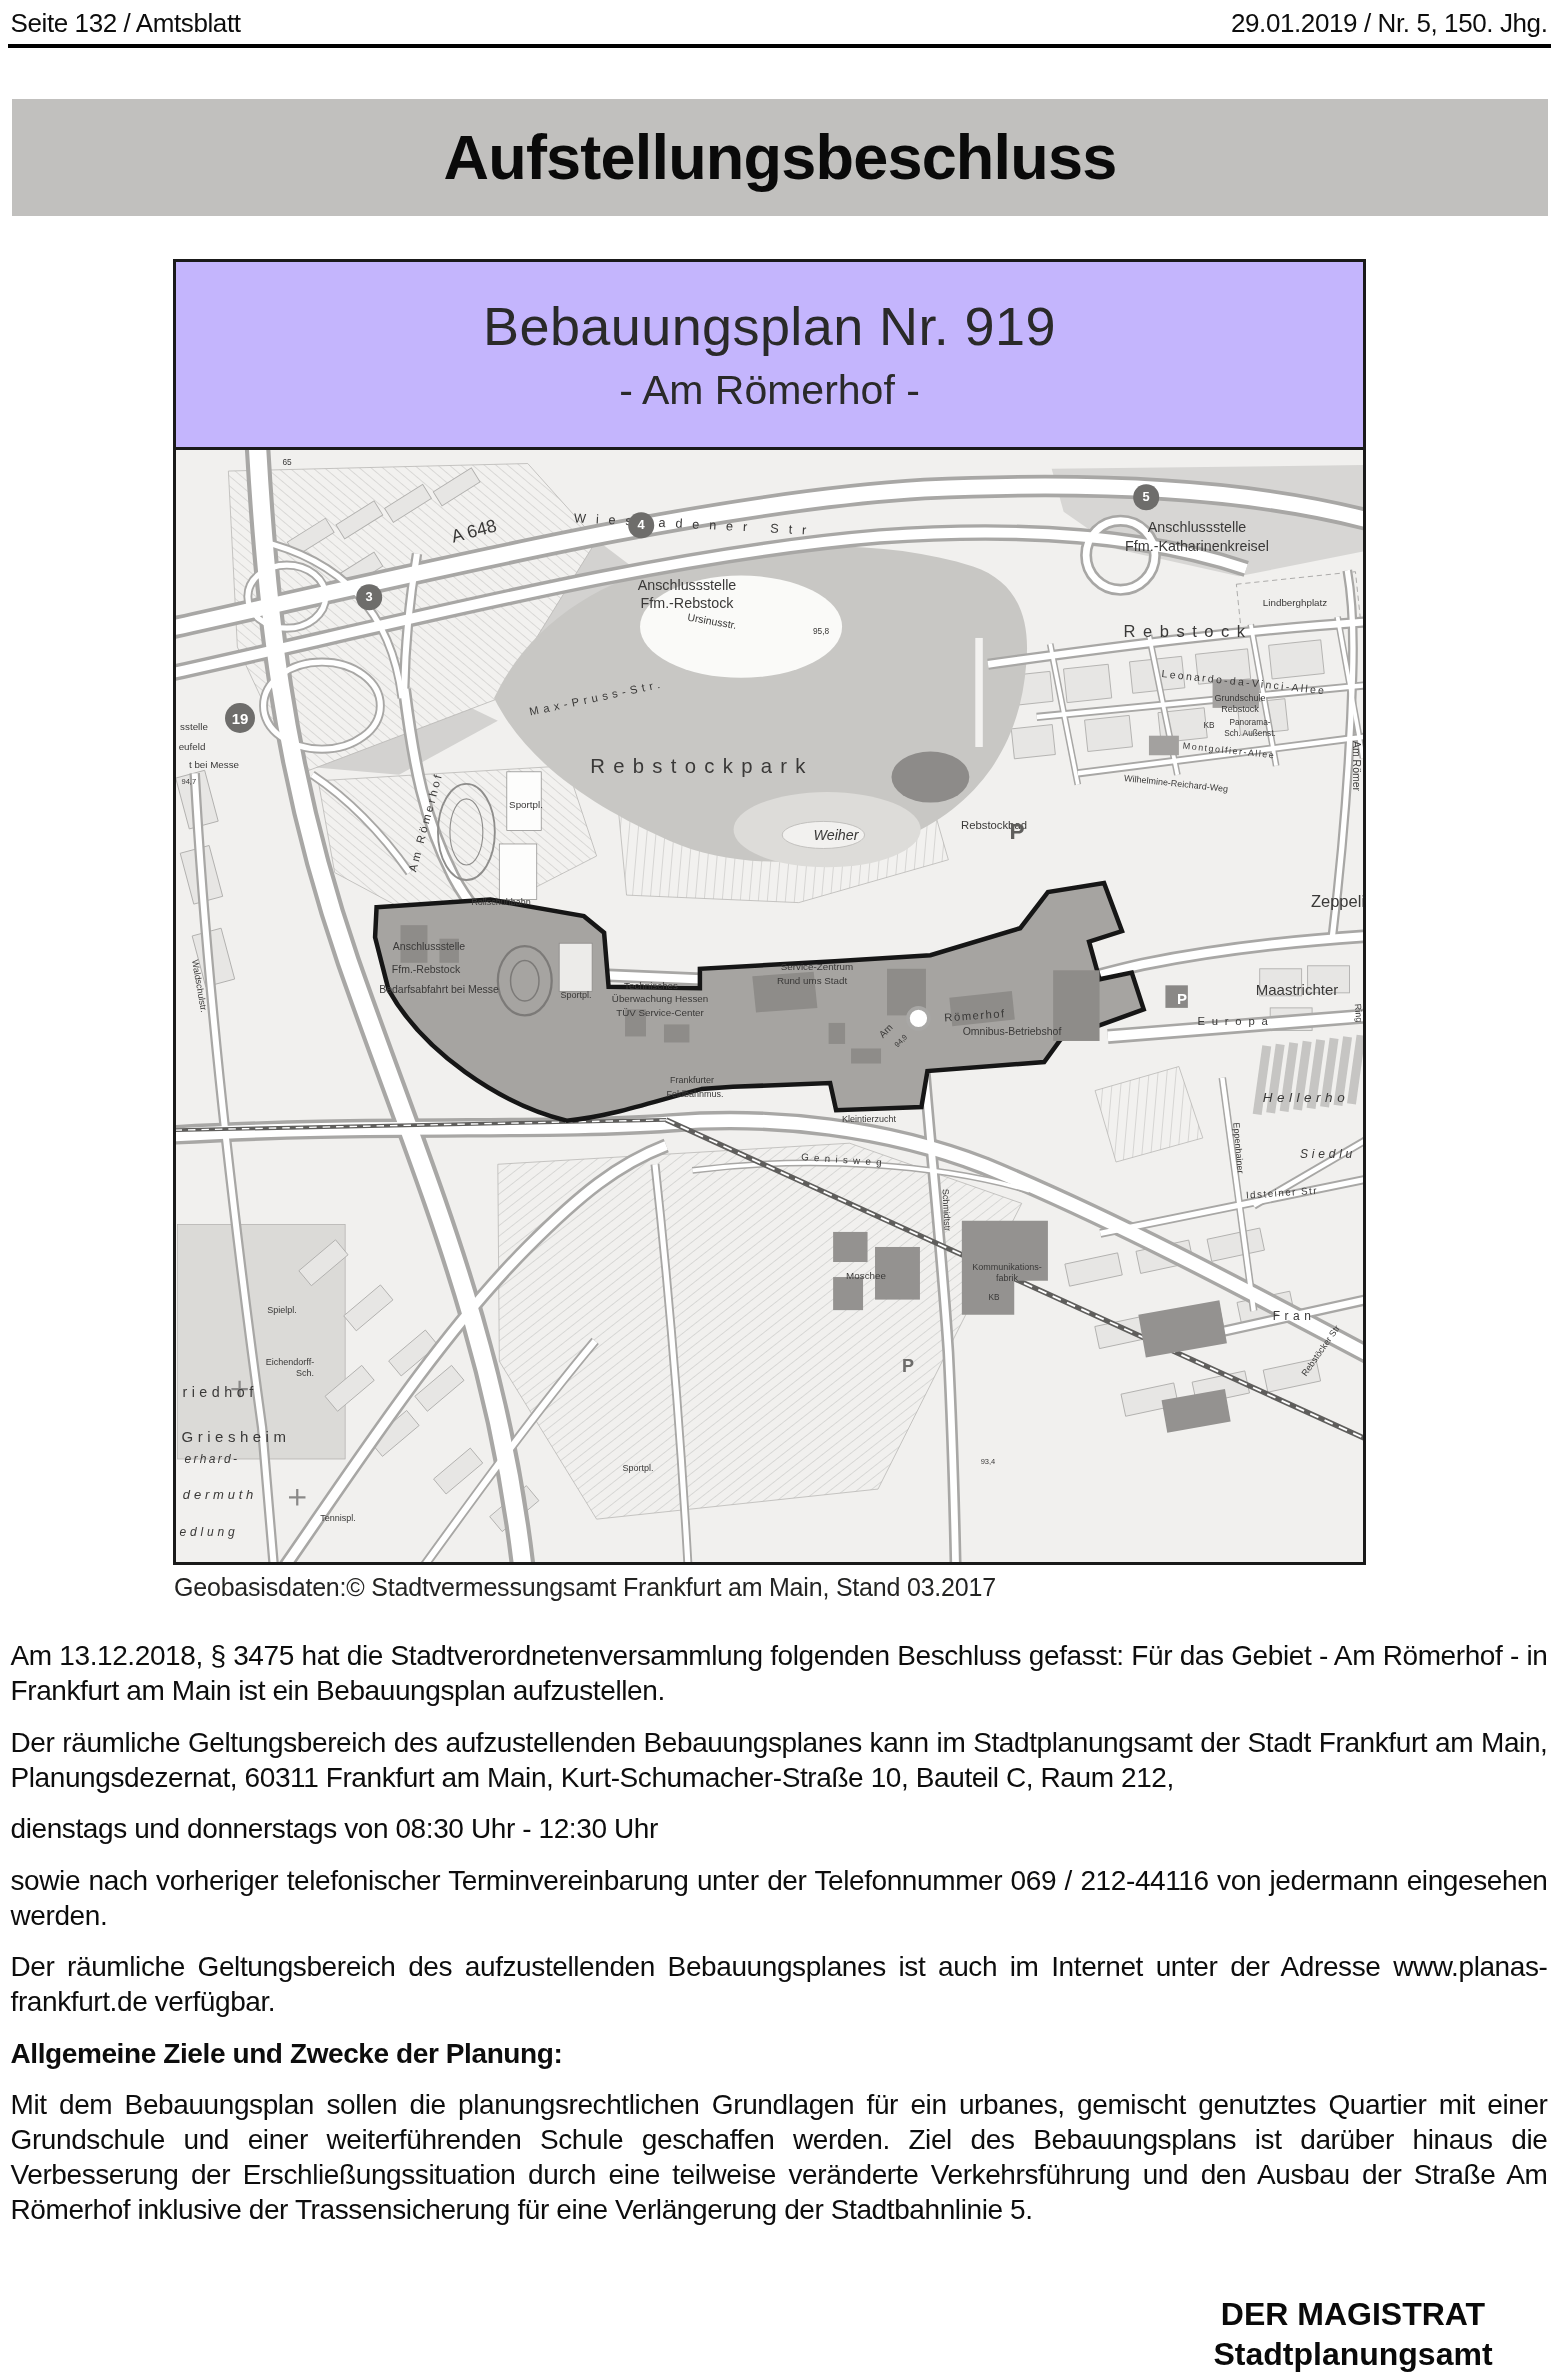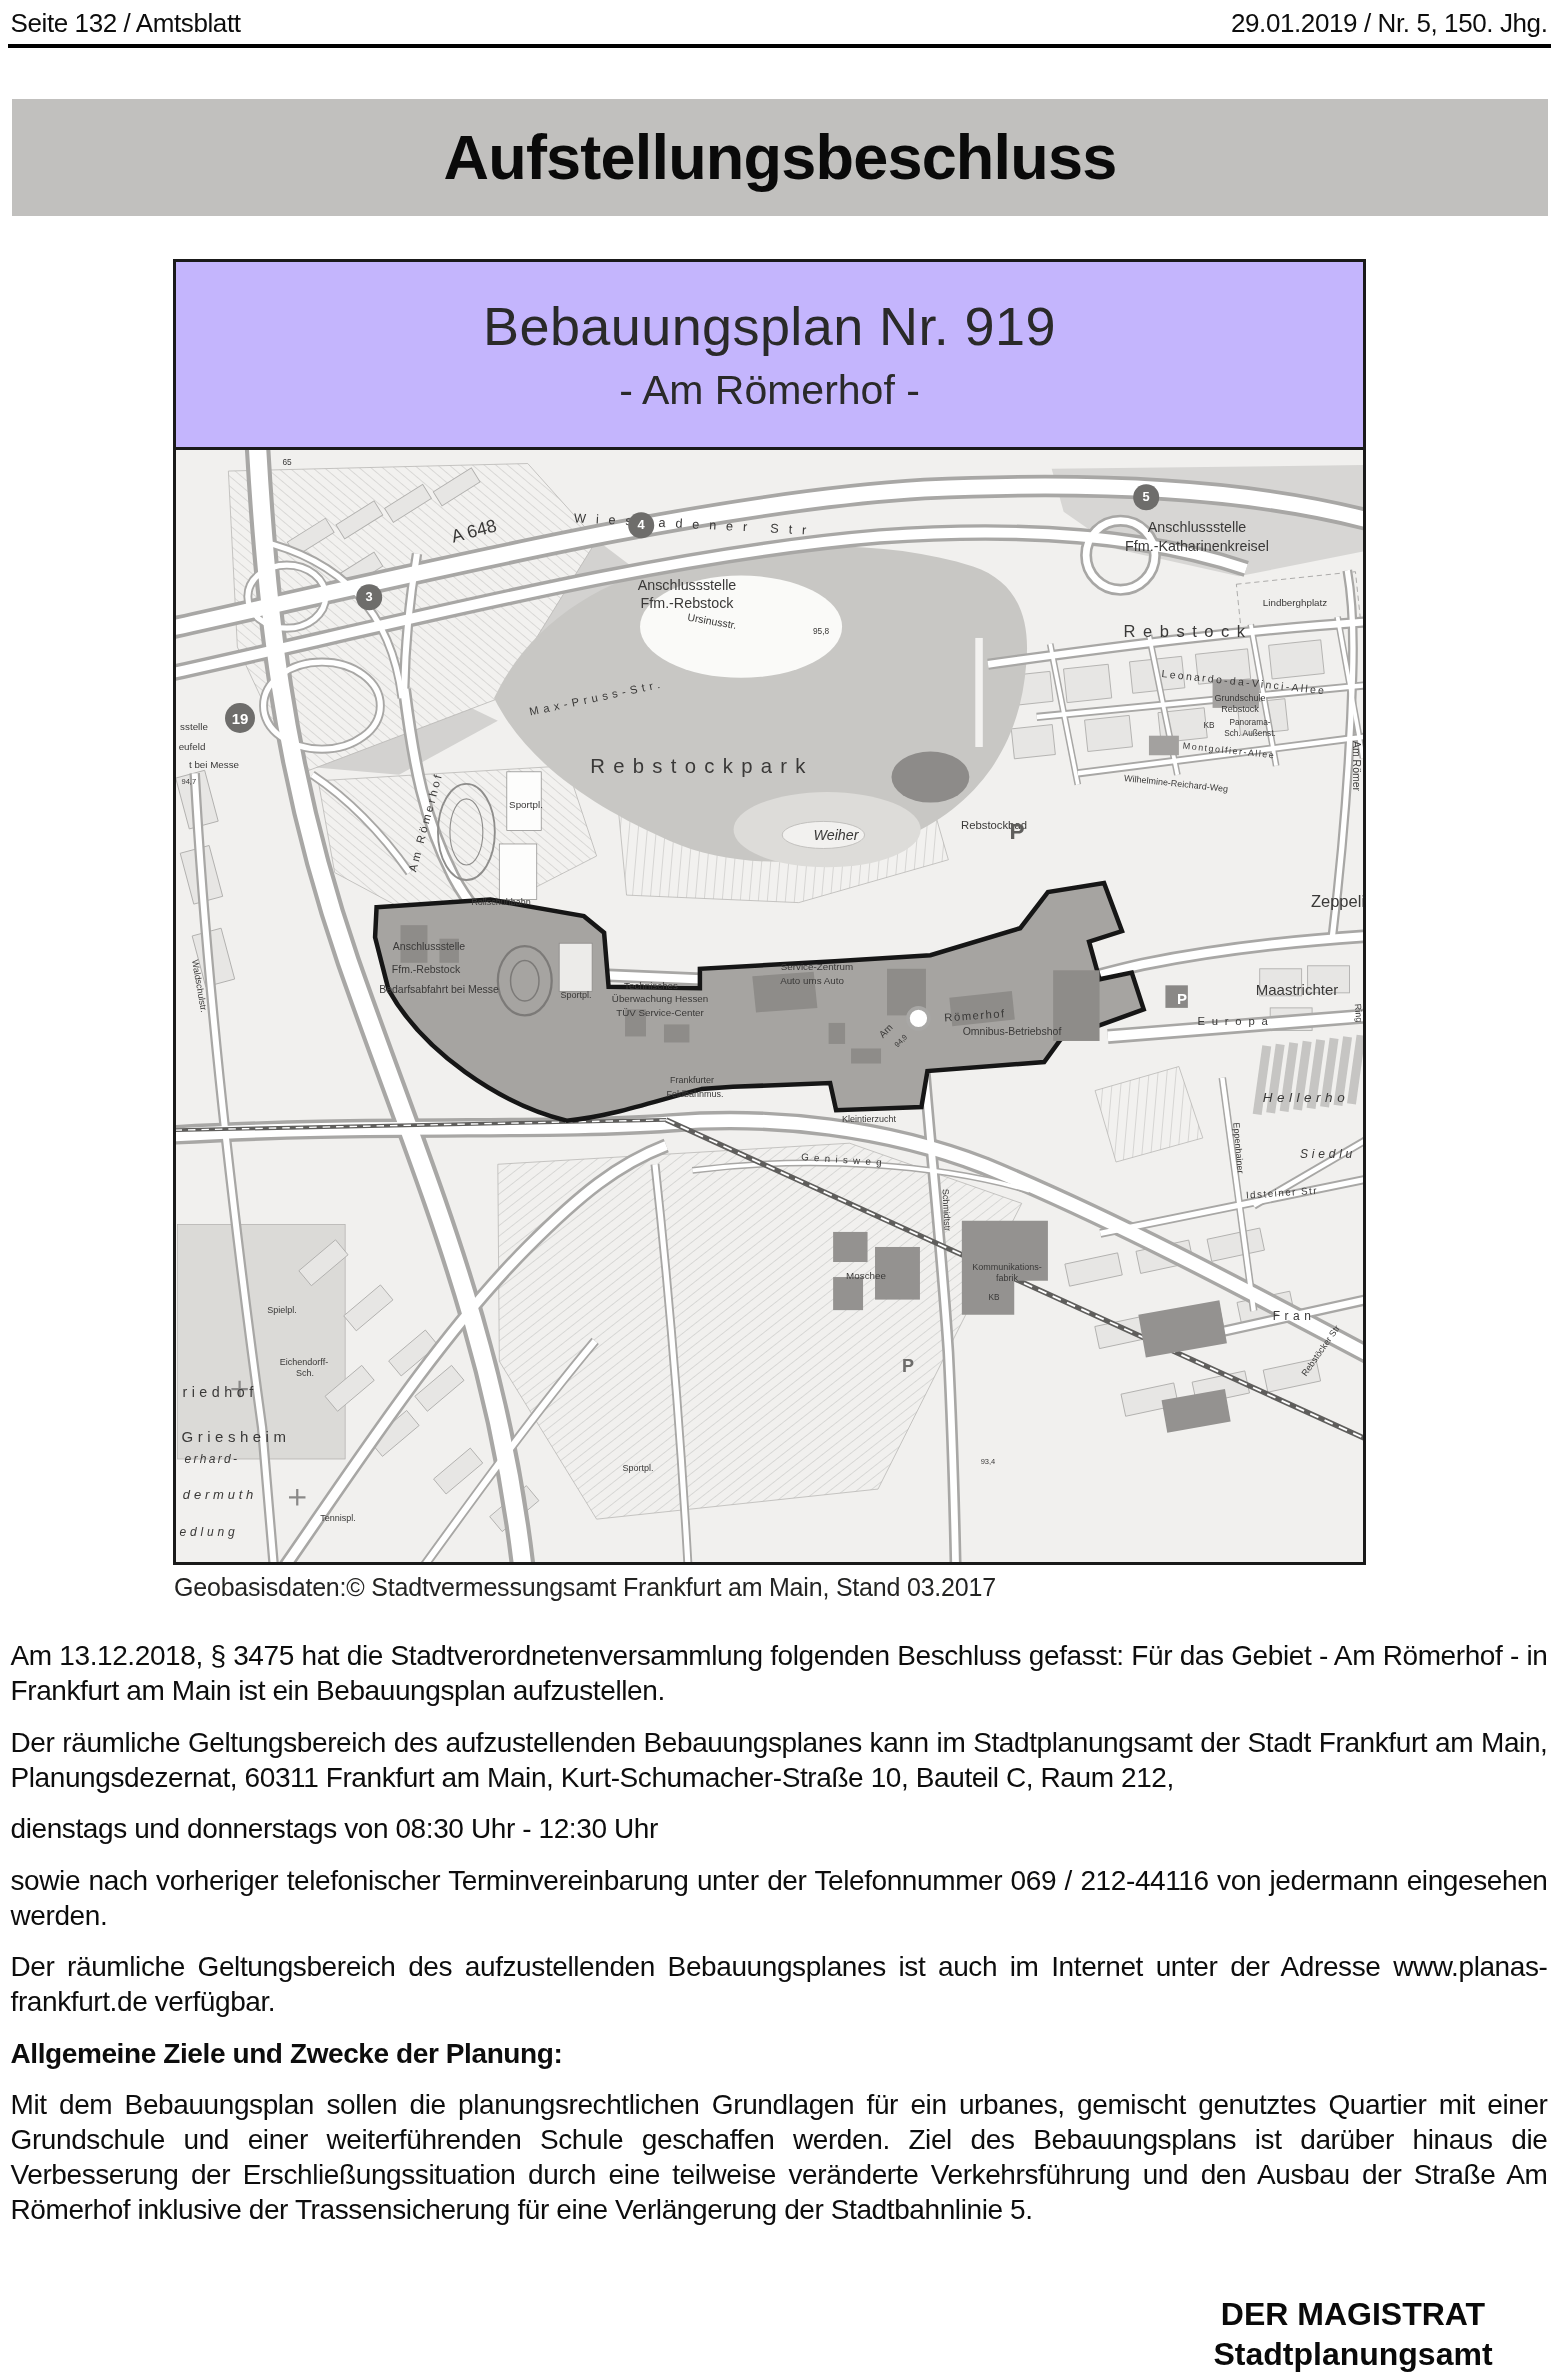--- a/index.html
+++ b/index.html
@@ -287,21 +287,21 @@
           <div class="maplabel" style="left: 1074px; top: 283px; font-size: 8.3px; transform: translate(-50%, -50%) rotate(0deg);">Sch. Außenst.</div>
           <div class="maplabel" style="left: 1053px; top: 301px; font-size: 9px; transform: translate(-50%, -50%) rotate(6deg); letter-spacing: 1.5px;">Montgolfier-Allee</div>
           <div class="maplabel" style="left: 1000px; top: 334px; font-size: 9px; transform: translate(-50%, -50%) rotate(6deg);">Wilhelmine-Reichard-Weg</div>
           <div class="maplabel" style="left: 1181px; top: 316px; font-size: 10.5px; transform: translate(-50%, -50%) rotate(90deg);">Am Römer</div>
           <div class="maplabel" style="left: 1162px; top: 451px; font-size: 16.5px; transform: translate(-50%, -50%) rotate(0deg);">Zeppeli</div>
           <div class="maplabel" style="left: 1121px; top: 539px; font-size: 15px; transform: translate(-50%, -50%) rotate(0deg);">Maastrichter</div>
           <div class="maplabel" style="left: 1182px; top: 563px; font-size: 9px; transform: translate(-50%, -50%) rotate(85deg);">Ring</div>
           <div class="maplabel" style="left: 1006px; top: 548px; font-size: 15px; transform: translate(-50%, -50%) rotate(0deg); font-weight: bold; color: rgb(255, 255, 255);">P</div>
           <div class="maplabel" style="left: 836px; top: 581px; font-size: 10.5px; transform: translate(-50%, -50%) rotate(0deg);">Omnibus-Betriebshof</div>
           <div class="maplabel" style="left: 641px; top: 517px; font-size: 9.8px; transform: translate(-50%, -50%) rotate(0deg);">Service-Zentrum</div>
-          <div class="maplabel" style="left: 636px; top: 531px; font-size: 9.8px; transform: translate(-50%, -50%) rotate(0deg);">Auto ums Auto</div>
+          <div class="maplabel" style="left: 636px; top: 531px; font-size: 9.8px; transform: translate(-50%, -50%) rotate(0deg);">Rund ums Stadt</div>
           <div class="maplabel" style="left: 475px; top: 536px; font-size: 9.8px; transform: translate(-50%, -50%) rotate(0deg);">Technisches</div>
           <div class="maplabel" style="left: 484px; top: 549px; font-size: 9.8px; transform: translate(-50%, -50%) rotate(0deg);">Überwachung Hessen</div>
           <div class="maplabel" style="left: 484px; top: 563px; font-size: 9.8px; transform: translate(-50%, -50%) rotate(0deg);">TÜV Service-Center</div>
           <div class="maplabel" style="left: 253px; top: 496px; font-size: 10.5px; transform: translate(-50%, -50%) rotate(0deg);">Anschlussstelle</div>
           <div class="maplabel" style="left: 250px; top: 519px; font-size: 10.5px; transform: translate(-50%, -50%) rotate(0deg);">Ffm.-Rebstock</div>
           <div class="maplabel" style="left: 263px; top: 539px; font-size: 10.5px; transform: translate(-50%, -50%) rotate(0deg);">Bedarfsabfahrt  bei Messe</div>
           <div class="maplabel" style="left: 400px; top: 545px; font-size: 9px; transform: translate(-50%, -50%) rotate(0deg);">Sportpl.</div>
           <div class="maplabel" style="left: 350px; top: 355px; font-size: 9.8px; transform: translate(-50%, -50%) rotate(0deg);">Sportpl.</div>
           <div class="maplabel" style="left: 325px; top: 452px; font-size: 9px; transform: translate(-50%, -50%) rotate(0deg);">Rollschuhbahn</div>
           <div class="maplabel" style="left: 250px; top: 372px; font-size: 11.3px; transform: translate(-50%, -50%) rotate(-75deg); letter-spacing: 3px;">Am Römerhof</div>
@@ -320,21 +320,21 @@
           <div class="maplabel" style="left: 770px; top: 760px; font-size: 9px; transform: translate(-50%, -50%) rotate(87deg);">Schmidtstr</div>
           <div class="maplabel" style="left: 690px; top: 826px; font-size: 9.8px; transform: translate(-50%, -50%) rotate(0deg);">Moschee</div>
           <div class="maplabel" style="left: 831px; top: 817px; font-size: 9px; transform: translate(-50%, -50%) rotate(0deg);">Kommunikations-</div>
           <div class="maplabel" style="left: 831px; top: 828px; font-size: 9px; transform: translate(-50%, -50%) rotate(0deg);">fabrik</div>
           <div class="maplabel" style="left: 818px; top: 847px; font-size: 8.3px; transform: translate(-50%, -50%) rotate(0deg);">KB</div>
           <div class="maplabel" style="left: 732px; top: 916px; font-size: 18px; transform: translate(-50%, -50%) rotate(0deg); font-weight: bold; color: rgb(109, 108, 106);">P</div>
           <div class="maplabel" style="left: 1118px; top: 866px; font-size: 12px; transform: translate(-50%, -50%) rotate(0deg); letter-spacing: 4.5px;">Fran</div>
           <div class="maplabel" style="left: 1145px; top: 901px; font-size: 9px; transform: translate(-50%, -50%) rotate(-55deg);">Rebstöcker Str</div>
           <div class="maplabel" style="left: 812px; top: 1012px; font-size: 7.5px; transform: translate(-50%, -50%) rotate(0deg);">93,4</div>
           <div class="maplabel" style="left: 106px; top: 860px; font-size: 9px; transform: translate(-50%, -50%) rotate(0deg);">Spielpl.</div>
-          <div class="maplabel" style="left: 128px; top: 912px; font-size: 9px; transform: translate(-50%, -50%) rotate(0deg);">Eichendorff-</div>
+          <div class="maplabel" style="left: 114px; top: 912px; font-size: 9px; transform: translate(-50%, -50%) rotate(0deg);">Eichendorff-</div>
           <div class="maplabel" style="left: 129px; top: 923px; font-size: 9px; transform: translate(-50%, -50%) rotate(0deg);">Sch.</div>
           <div class="maplabel" style="left: 44px; top: 942px; font-size: 14.3px; transform: translate(-50%, -50%) rotate(0deg); letter-spacing: 4.5px;">riedhof</div>
           <div class="maplabel" style="left: 60px; top: 978px; font-size: 15px; transform: translate(-50%, -50%) rotate(0deg); letter-spacing: 4.5px; margin-top: 8px;">Griesheim</div>
           <div class="maplabel" style="left: 36px; top: 1009px; font-size: 12px; transform: translate(-50%, -50%) rotate(0deg); letter-spacing: 2.3px; font-style: italic;">erhard-</div>
           <div class="maplabel" style="left: 44px; top: 1044px; font-size: 13px; transform: translate(-50%, -50%) rotate(0deg); letter-spacing: 3.8px; font-style: italic;">dermuth</div>
           <div class="maplabel" style="left: 33px; top: 1082px; font-size: 12px; transform: translate(-50%, -50%) rotate(0deg); letter-spacing: 3.8px; font-style: italic;">edlung</div>
           <div class="maplabel" style="left: 162px; top: 1068px; font-size: 9px; transform: translate(-50%, -50%) rotate(0deg);">Tennispl.</div>
           <div class="maplabel" style="left: 462px; top: 1018px; font-size: 9px; transform: translate(-50%, -50%) rotate(0deg);">Sportpl.</div>
           <div class="maplabel" style="left: 22.6px; top: 536px; font-size: 9px; transform: translate(-50%, -50%) rotate(80deg);">Waldschulstr.</div>
           <div class="maplabel" style="left: 18px; top: 277px; font-size: 9.8px; transform: translate(-50%, -50%) rotate(0deg);">sstelle</div>

